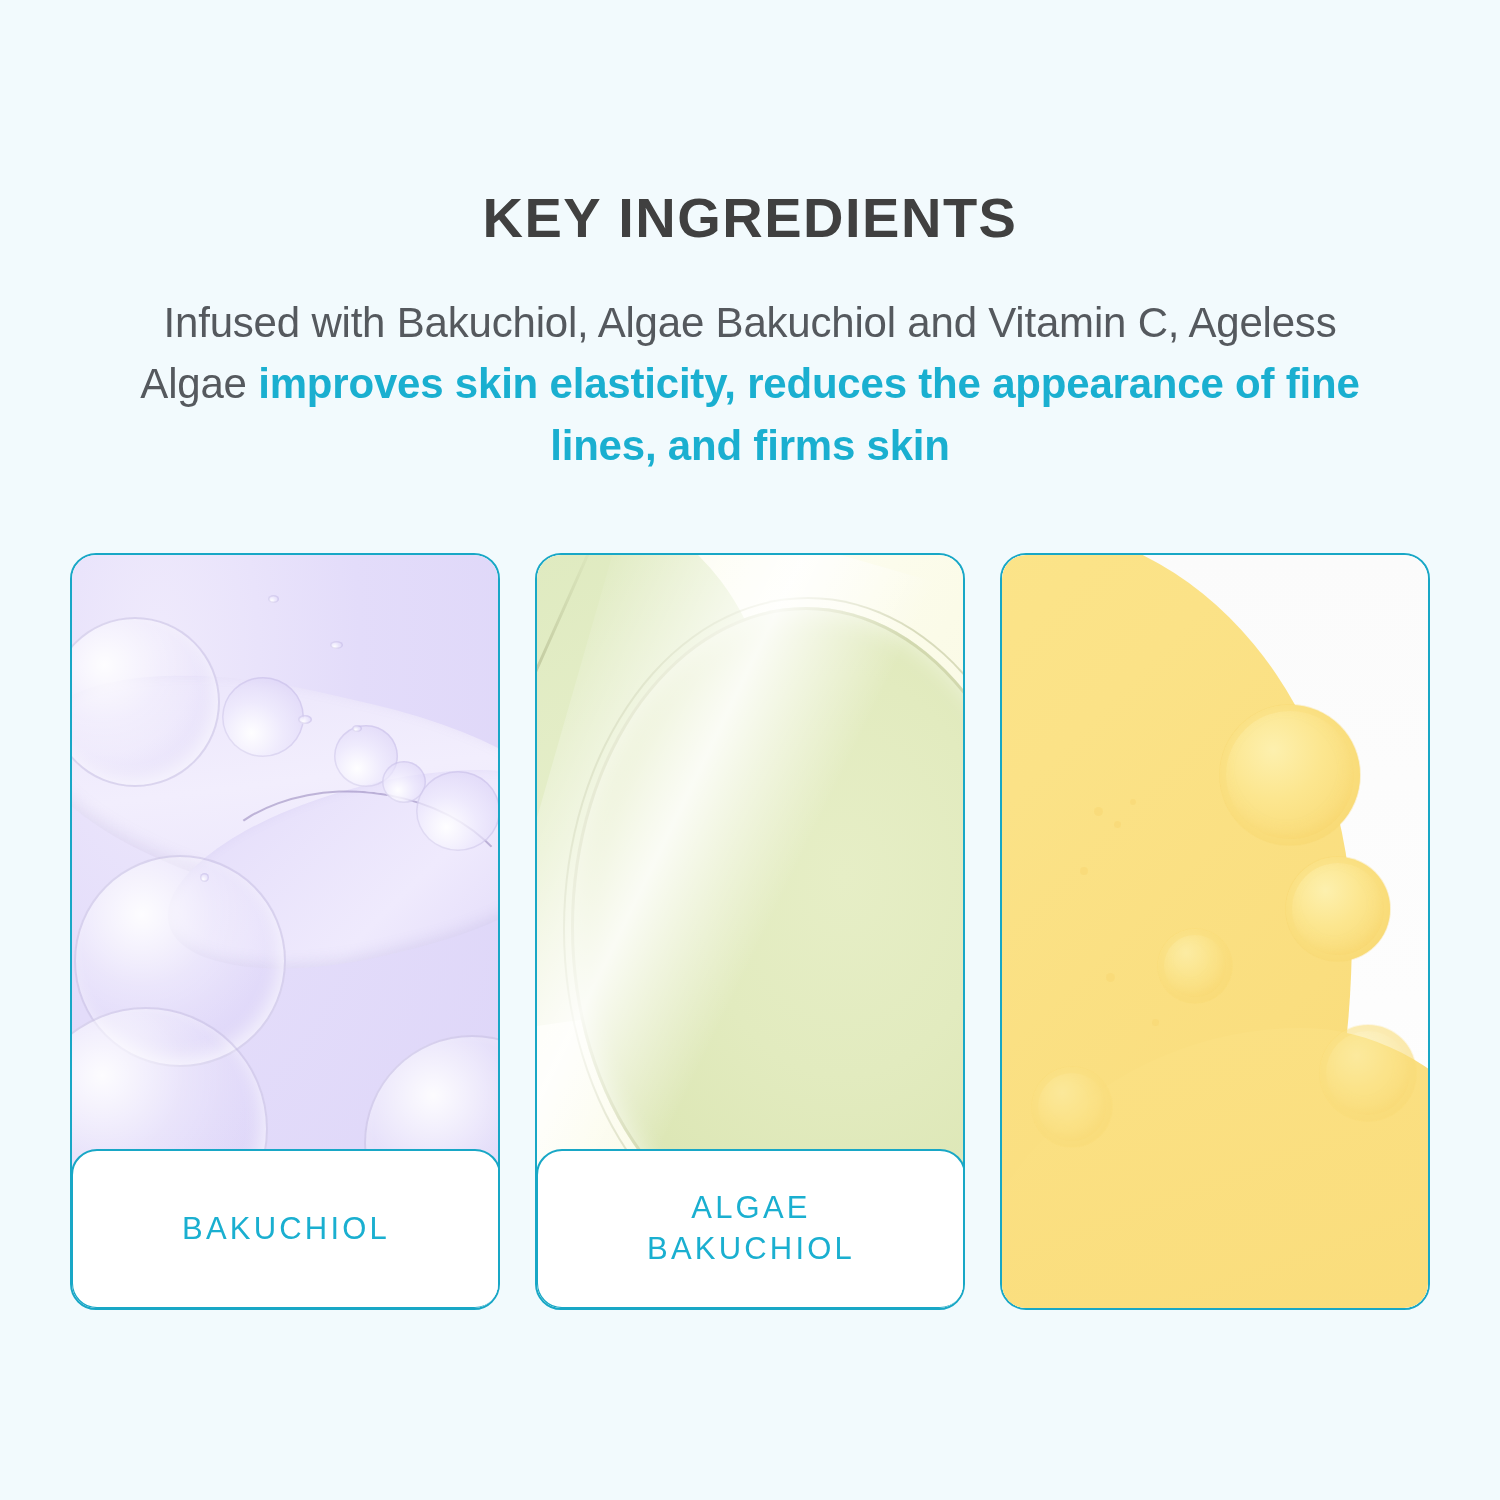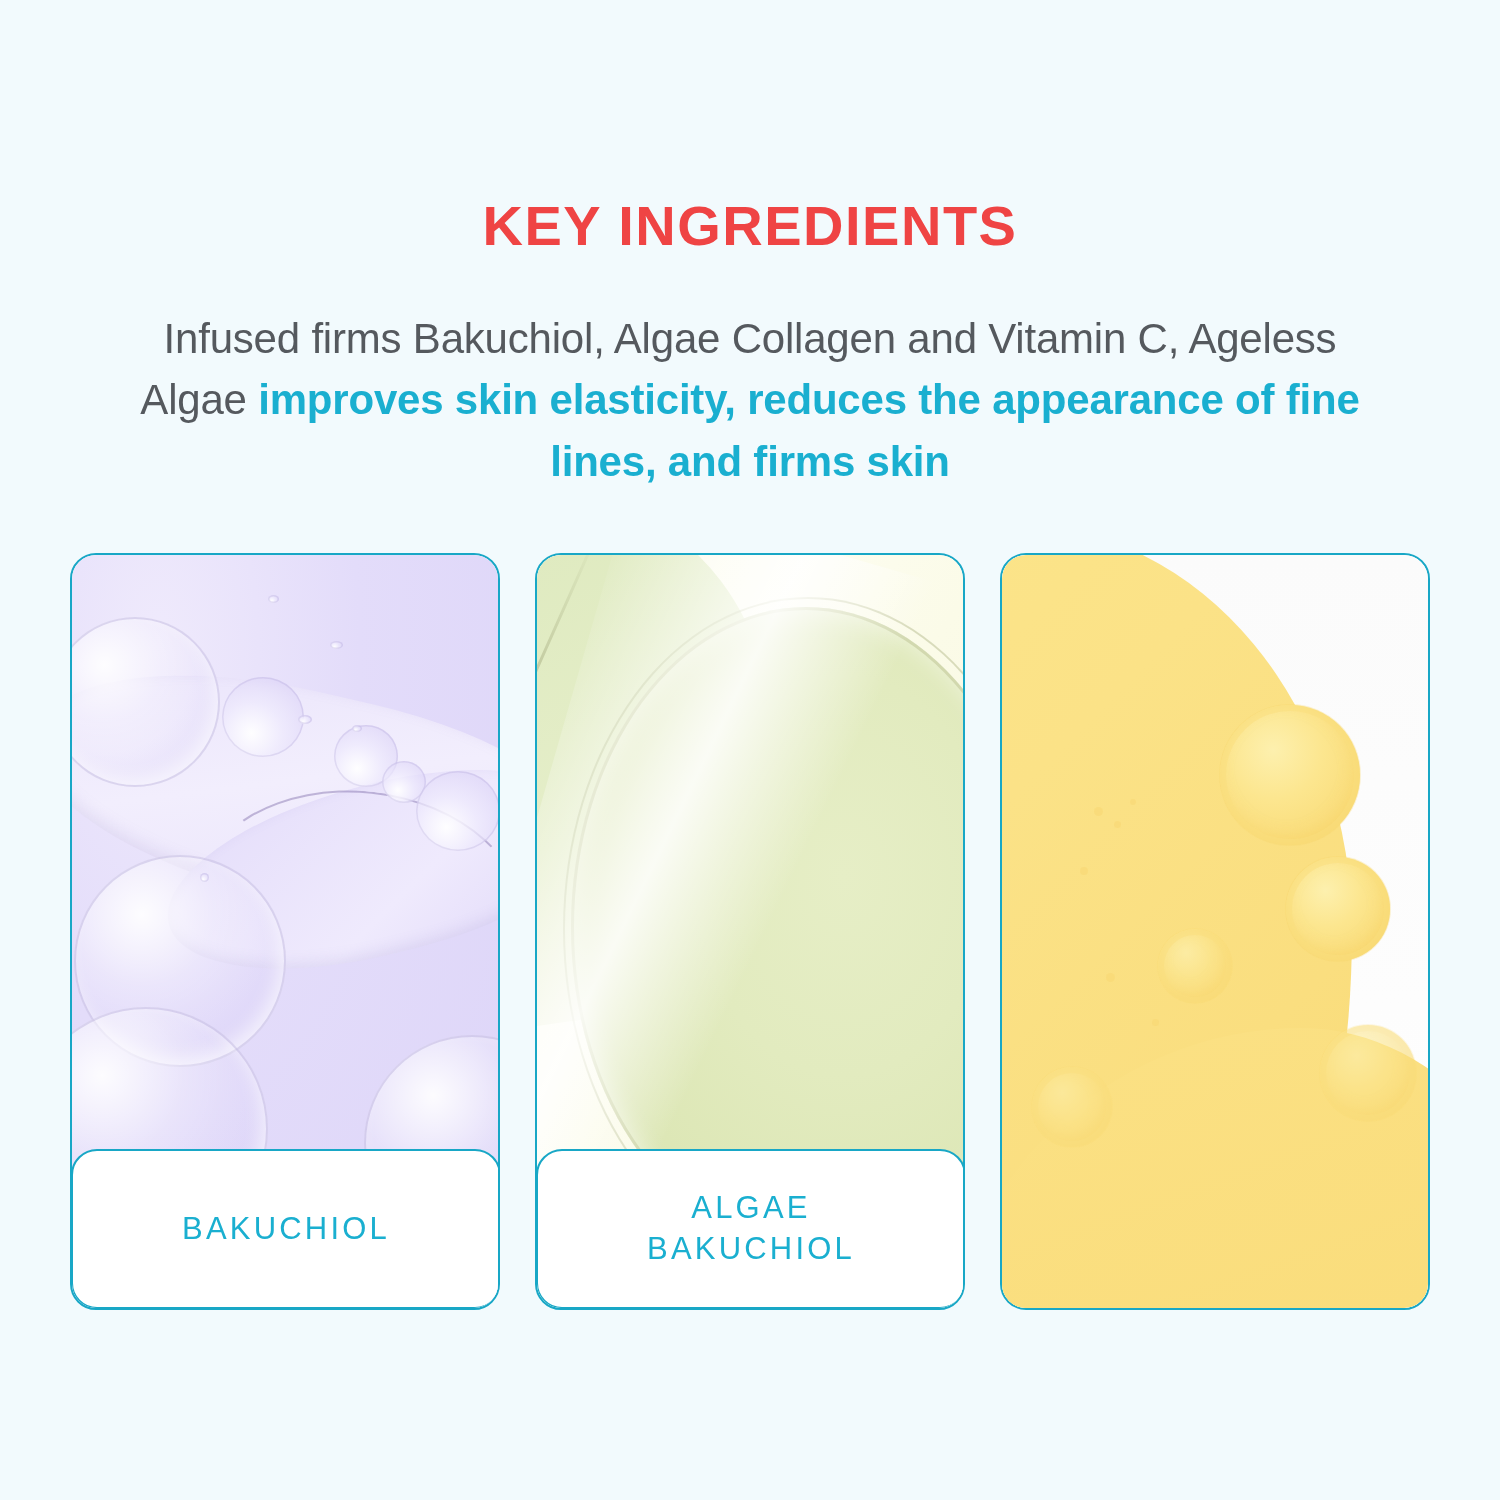--- a/index.html
+++ b/index.html
@@ -23,26 +23,26 @@
 
   
   .header {
     position: absolute;
     left: 0;
     top: 0;
     width: 1500px;
     text-align: center;
   }
   .title {
-    margin: 12px;
+    margin: 4px;
     padding-top: 186px;
     font-size: 56px;
     font-weight: 700;
     letter-spacing: 1.5px;
-    color: #ef4444;
+    color: #404040;
     line-height: 1;
   }
   .subtitle {
     margin: 0;
     padding-top: 42px;
     font-size: 42px;
     line-height: 1.46;
     color: #55595e;
     letter-spacing: -0.2px;
     max-width: 1270px;
@@ -256,21 +256,21 @@
   }
 </style>
 </head>
 <body>
 
 <div class="page">
 
   <div class="header">
     <h1 class="title">KEY INGREDIENTS</h1>
     <p class="subtitle">
-      <span>Infused firms Bakuchiol, Algae Collagen and Vitamin C,</span>
+      <span>Infused with Bakuchiol, Algae Bakuchiol and Vitamin C,</span>
       <span>Ageless Algae </span><span class="accent">improves skin elasticity, reduces the appearance of fine lines, and firms skin</span>
     </p>
   </div>
 
   <div class="cards">
 
     <div class="card">
       <div class="card-art art-bakuchiol">
         <div class="bk-band"></div>
         <div class="bk-band2"></div>

